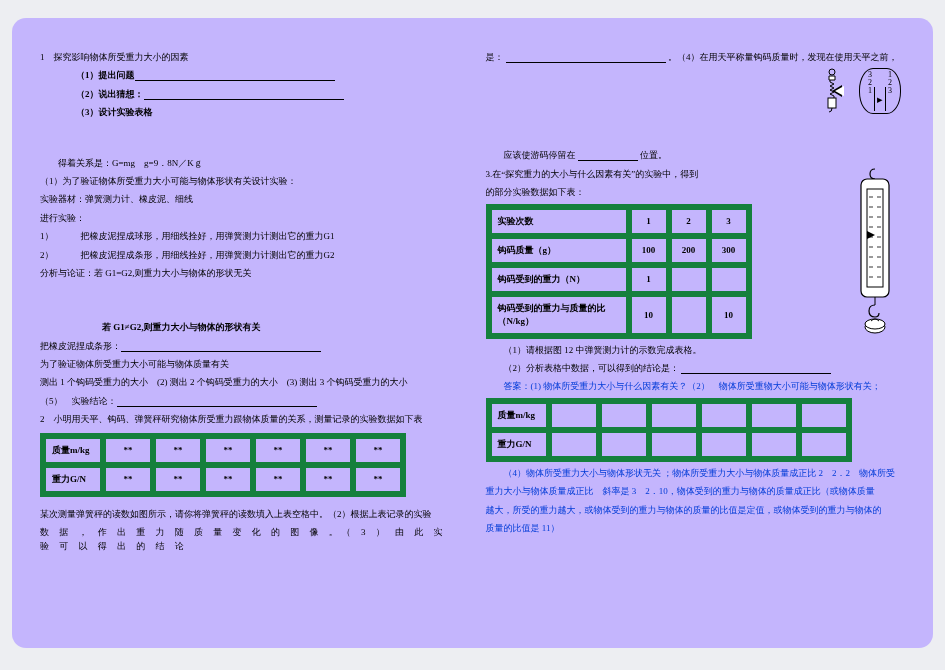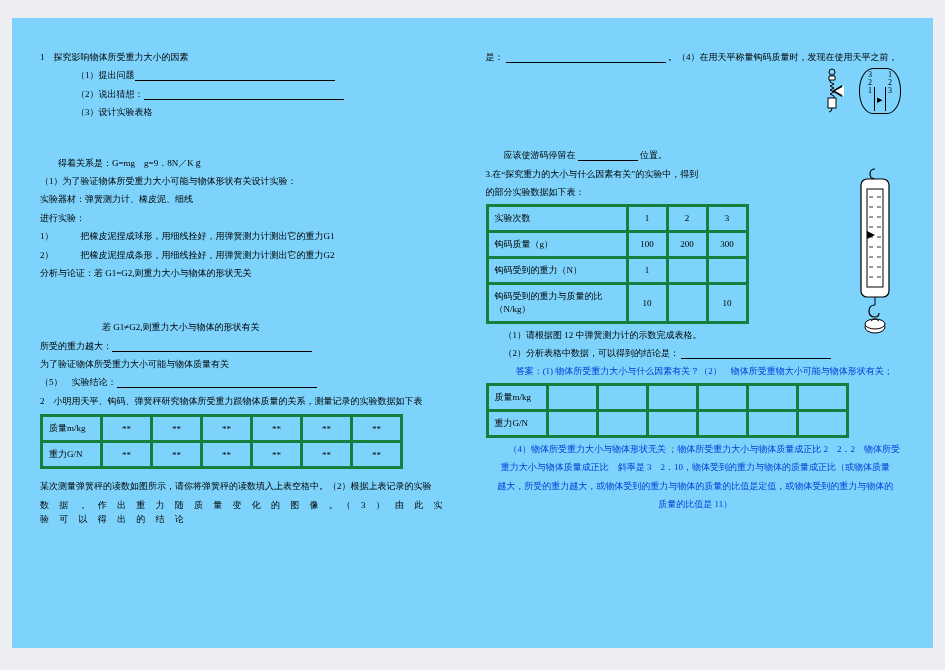--- a/index.html
+++ b/index.html
@@ -7,51 +7,52 @@
     margin: 0; padding: 0;
     background: #edeef2;
     font-family: "SimSun", "宋体", serif;
     font-size: 9px;
     color: #000;
     width: 945px;
     height: 670px;
     overflow: hidden;
   }
   .page {
-    background: #7dd3fc;
+    background: #c4b5fd;
     margin: 18px 12px 0 12px;
     height: 630px;
     padding: 28px 28px 10px 28px;
     display: flex;
     gap: 26px;
+    border-radius: 14px;
   }
   .col { flex: 1; min-width: 0; }
 
   .line { margin: 4px 0; line-height: 1.6; }
   .indent { padding-left: 18px; }
-  .indent2 { padding-left: 36px; }
+  .indent2 { padding-left: 36px; font-weight: bold; }
   .blank {
     display: inline-block;
     border-bottom: 1px solid #000;
     min-width: 120px;
     height: 10px;
     vertical-align: middle;
   }
   .blank.short { min-width: 60px; }
   .blank.long { min-width: 200px; }
   .bold { font-weight: normal; }
-  .ans { color: #003bd7; text-align: center; }
+  .ans { color: #003bd7; }
 
   table { border-collapse: collapse; }
   table td, table th {
-    border: 3px solid #15803d;
+    border: 6px solid #15803d;
     padding: 5px 8px;
     text-align: center;
     min-width: 40px;
-    font-weight: normal;
+    font-weight: bold;
   }
   .tbl1 td { width: 50px; height: 20px; }
   .tbl1 td:first-child { width: 60px; text-align:left; padding-left:6px;}
 
   .tbl2 td { height: 16px; }
   .tbl2 td:first-child { width: 140px; text-align:left; padding-left:6px;}
 
   .tbl3 td:first-child { width:60px; text-align:left; padding-left:6px;}
   .tbl3 td { width:50px; height:22px; }
 
@@ -133,22 +134,23 @@
     <div style="height:28px;"></div>
 
     <div class="line indent">得着关系是：G=mg　g=9．8N／Kｇ</div>
     <div class="line ">（1）为了验证物体所受重力大小可能与物体形状有关设计实验：</div>
     <div class="line">实验器材：弹簧测力计、橡皮泥、细线</div>
     <div class="line bold">进行实验：</div>
     <div class="line">1）　　　把橡皮泥捏成球形，用细线拴好，用弹簧测力计测出它的重力G1</div>
     <div class="line">2）　　　把橡皮泥捏成条形，用细线拴好，用弹簧测力计测出它的重力G2</div>
     <div class="line">分析与论证：若 G1=G2,则重力大小与物体的形状无关</div>
     <div class="line indent2" style="padding-left:62px;margin-top:40px;">若 G1≠G2,则重力大小与物体的形状有关</div>
-    <div class="line"><span>所受的重力越大：</span><span class="blank long"></span></div>
+    <div class="line"><span>把橡皮泥捏成条形：</span><span class="blank long"></span></div>
     <div class="line bold">为了验证物体所受重力大小可能与物体质量有关</div>
+    <div class="line">测出 1 个钩码受重力的大小　(2) 测出 2 个钩码受重力的大小　(3) 测出 3 个钩码受重力的大小</div>
     <div class="line"><span>（5）　实验结论：</span><span class="blank long"></span></div>
     <div class="line">2　小明用天平、钩码、弹簧秤研究物体所受重力跟物体质量的关系，测量记录的实验数据如下表</div>
 
     <table class="tbl1" style="margin:6px 0;">
       <tbody>
           <tr>
         <td>质量m/kg</td>
         <td>**</td>
         <td>**</td>
         <td>**</td>

